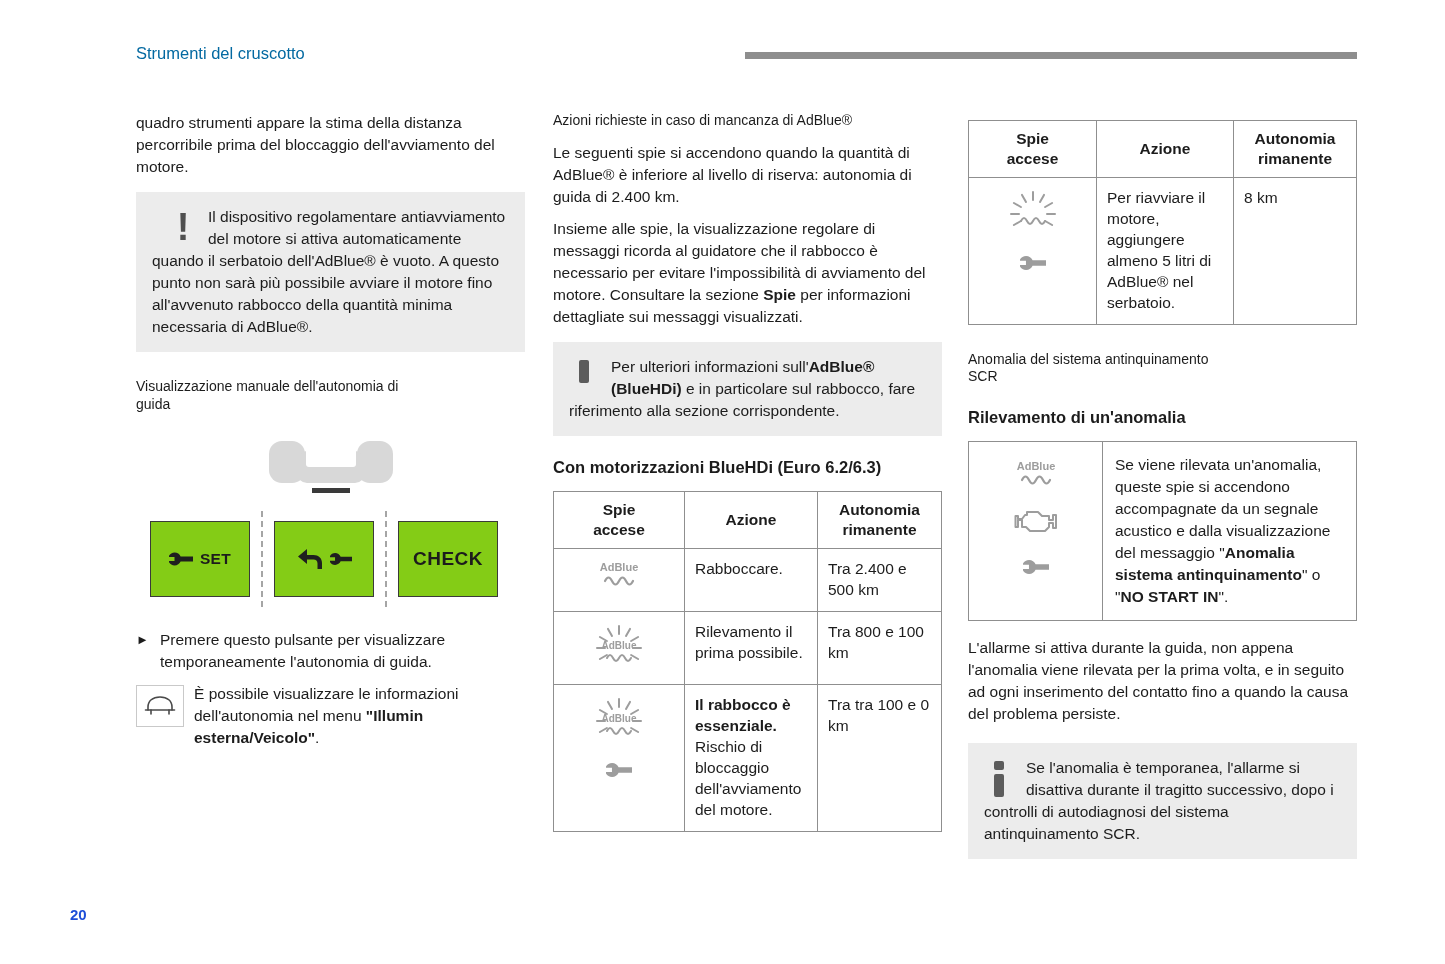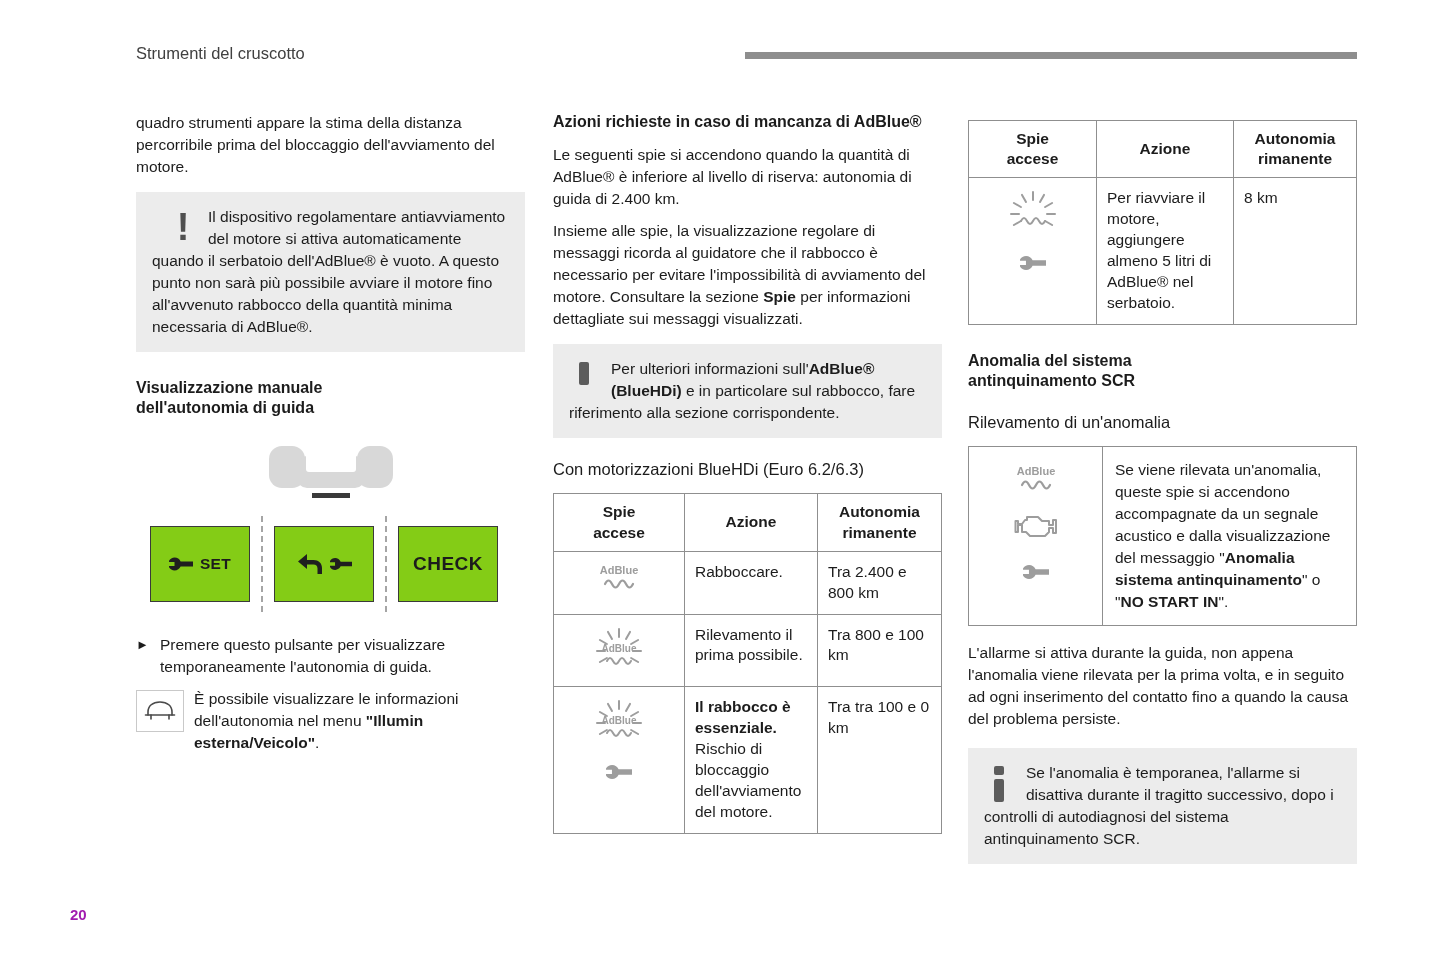--- a/index.html
+++ b/index.html
@@ -1,34 +1,34 @@
 <!DOCTYPE html>
 <html><head>
 <meta charset="utf-8">
 <style>
   * { margin:0; padding:0; box-sizing:border-box; }
   html,body { background:#ffffff; }
   body { font-family:"Liberation Sans", sans-serif; color:#1c1c1c; }
   .page { position:relative; width:1445px; height:964px; background:#fff; overflow:hidden; }
 
-  .running-title { position:absolute; left:136px; top:44px; font-size:16.5px; color:#404040; }
+  .running-title { position:absolute; left:136px; top:44px; font-size:16.5px; color:#0369a1; }
   .top-rule { position:absolute; left:745px; top:52px; width:612px; height:7px; background:#8e8e8e; }
-  .page-number { position:absolute; left:70px; top:906px; font-size:15px; font-weight:bold; color:#a21caf; }
+  .page-number { position:absolute; left:70px; top:906px; font-size:15px; font-weight:bold; color:#1d4ed8; }
 
   .col { position:absolute; top:96px; width:389px; font-size:15.5px; line-height:1.42;margin-top:16px; }
   .col-left  { left:136px; }
   .col-mid   { left:553px; }
   .col-right { left:968px; }
 
   p.body { margin-bottom:10px; }
   .b { font-weight:bold; }
 
-  h2.heading { font-size:16px; font-weight:bold; line-height:1.25; margin:26px 0 12px 0; }
+  h2.heading { font-size:14px; font-weight:normal; line-height:1.25; margin:26px 0 12px 0; }
   h2.heading.first { margin-top:0; }
-  h3.subheading { font-size:16.5px; font-weight:normal; margin:20px 0 12px 0; }
+  h3.subheading { font-size:16.5px; font-weight:bold; margin:20px 0 12px 0; }
   .w280 { max-width:285px; }
   .w370 { max-width:372px; }
   .w250 { max-width:255px; }
 
   .gray-box { background:#ececec; padding:14px 16px; margin:14px 0 20px 0; overflow:hidden; }
 
   .excl-icon { float:left; width:34px; margin:2px 8px 2px 14px; text-align:center;
                font-size:38px; line-height:1; font-weight:bold; color:#4f4f4f; }
   .info-icon { float:left; width:10px; margin:4px 22px 4px 10px; }
   .info-icon .dot { width:10px; height:9px; background:#5c5c5c; border-radius:2px; margin-bottom:4px; }
@@ -179,21 +179,21 @@
       </thead>
       <tbody>
         <tr>
           <td class="icon-cell">
             <svg class="icon-gray" width="60" height="30" viewBox="0 0 60 30">
               <text x="30" y="12" text-anchor="middle" font-size="11" font-weight="bold" fill="currentColor">AdBlue</text>
               <path d="M16 22 q3.5 -7 7 0 t7 0 t7 0 t7 0" fill="none" stroke="currentColor" stroke-width="2.2" stroke-linecap="round"></path>
             </svg>
           </td>
           <td>Rabboccare.</td>
-          <td>Tra 2.400 e 800 km</td>
+          <td>Tra 2.400 e 500 km</td>
         </tr>
         <tr>
           <td class="icon-cell">
             <svg class="icon-gray" width="70" height="46" viewBox="0 0 70 46">
               <g stroke="currentColor" stroke-width="2" stroke-linecap="round">
                 <line x1="49" y1="26" x2="57" y2="26"></line>
                   <line x1="47.1" y1="19" x2="54.1" y2="15"></line>
                 <line x1="42" y1="13.9" x2="46" y2="6.9"></line>
                   <line x1="35" y1="12" x2="35" y2="4"></line>
                 <line x1="28" y1="13.9" x2="24" y2="6.9"></line>

